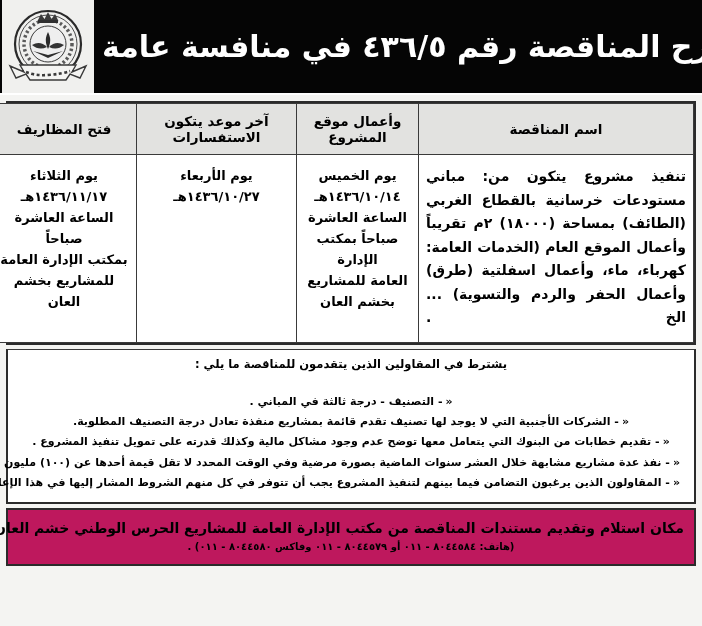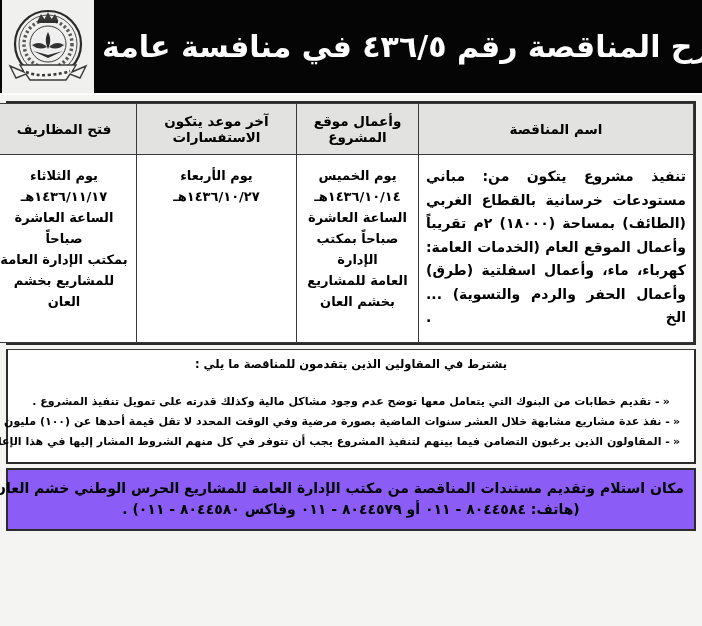--- a/index.html
+++ b/index.html
@@ -163,36 +163,36 @@
     color: #000;
     white-space: nowrap;
   }
 
   .cond-bullet { margin-left: 3px; }
 
   
   .footer {
     margin: 4px 6px 6px 6px;
     border: 2px solid #2b2b2b;
-    background: #8b5cf6;
+    background: #be185d;
     padding: 8px 10px 9px 10px;
     text-align: center;
   }
 
   .footer-line1 {
     font-size: 14px;
     font-weight: bold;
     letter-spacing: -0.3px;
     line-height: 1.5;
     color: #000;
     white-space: nowrap;
   }
 
   .footer-line2 {
-    font-size: 14px;
+    font-size: 10px;
     font-weight: bold;
     letter-spacing: -0.3px;
     line-height: 1.55;
     color: #000;
     direction: rtl;
     white-space: nowrap;
   }
 </style>
 </head>
 <body>
@@ -267,20 +267,26 @@
           </td>
         </tr>
       </tbody>
     </table>
   </div>
 
   <div class="conditions">
     <div class="cond-title">يشترط في المقاولين الذين يتقدمون للمناقصة ما يلي :</div>
     <ul class="cond-list">
       <li class="cond-item">
+        <span class="cond-bullet">«</span><span>- التصنيف - درجة ثالثة في المباني .</span>
+      </li>
+      <li class="cond-item">
+        <span class="cond-bullet">«</span><span>- الشركات الأجنبية التي لا يوجد لها تصنيف تقدم قائمة بمشاريع منفذة تعادل درجة التصنيف المطلوبة.</span>
+      </li>
+      <li class="cond-item">
         <span class="cond-bullet">«</span><span>- تقديم خطابات من البنوك التي يتعامل معها توضح عدم وجود مشاكل مالية وكذلك قدرته على تمويل تنفيذ المشروع .</span>
       </li>
       <li class="cond-item">
         <span class="cond-bullet">«</span><span>- نفذ عدة مشاريع مشابهة خلال العشر سنوات الماضية بصورة مرضية وفي الوقت المحدد لا تقل قيمة أحدها عن (١٠٠) مليون ريال سعودي .</span>
       </li>
       <li class="cond-item">
         <span class="cond-bullet">«</span><span>- المقاولون الذين يرغبون التضامن فيما بينهم لتنفيذ المشروع يجب أن تتوفر في كل منهم الشروط المشار إليها في هذا الإعلان .</span>
       </li>
     </ul>
   </div>

